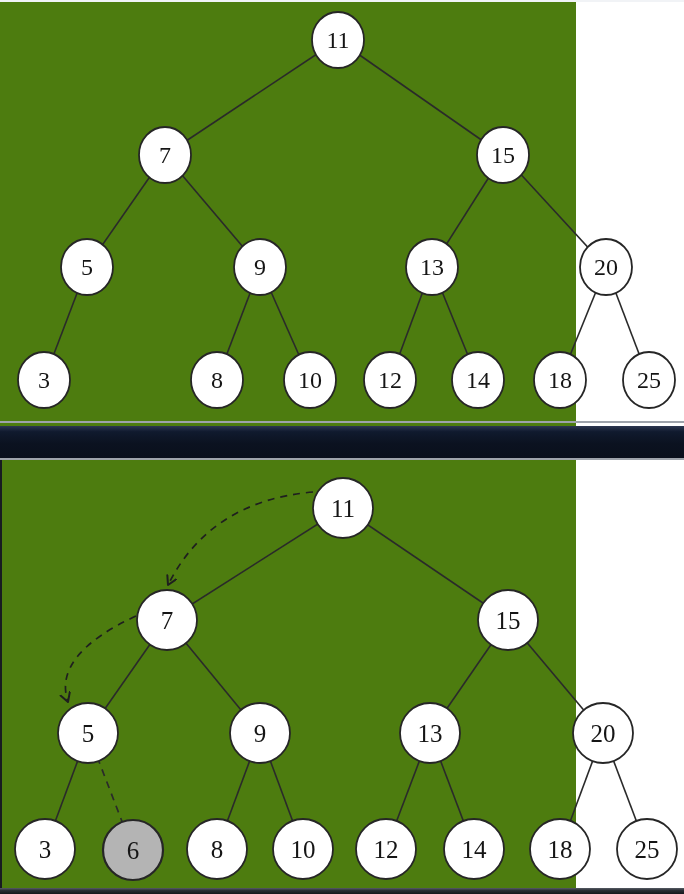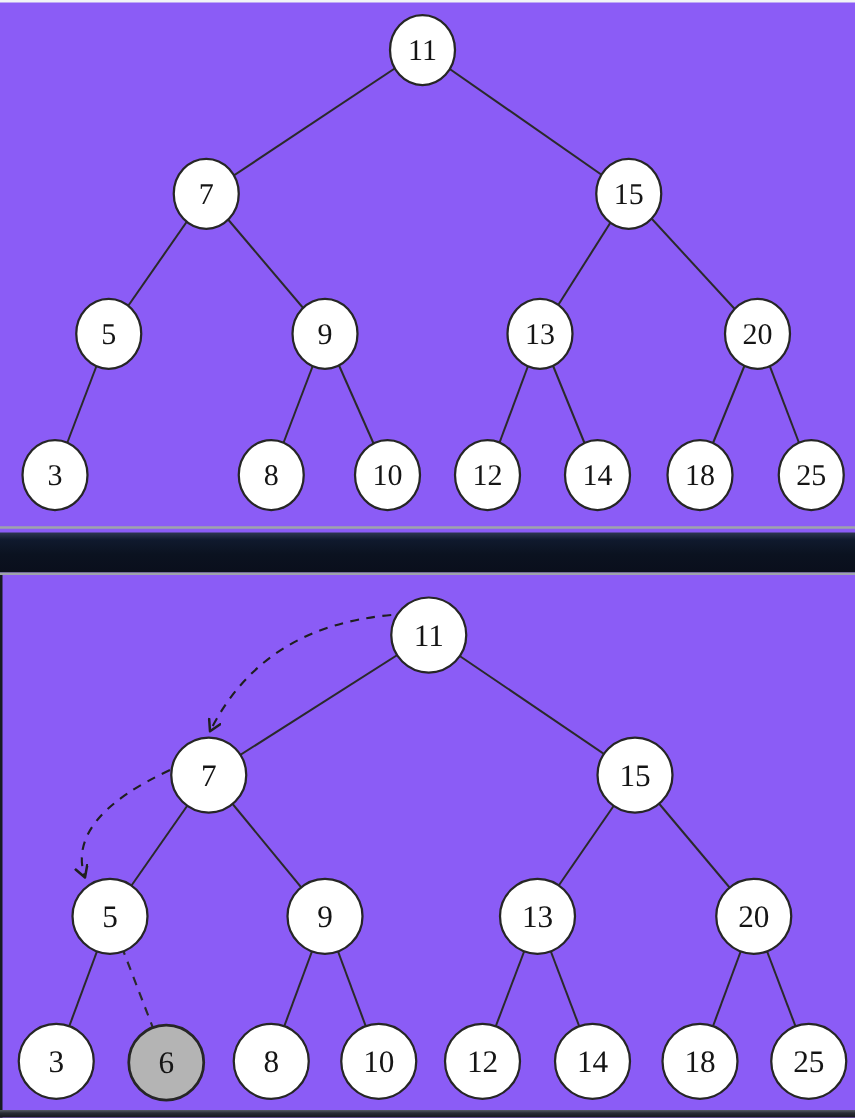--- a/index.html
+++ b/index.html
@@ -4,22 +4,22 @@
 <style>
   html, body { margin: 0; padding: 0; }
   body {
     width: 684px; height: 894px;
     background: #ffffff;
     font-family: "Liberation Serif", "DejaVu Serif", serif;
     overflow: hidden;
   }
   .stage {
     position: relative;
-    width: 684px; height: 894px;
-    background: #8b5cf6;
+    width: 576px; height: 894px;
+    background: #4d7c0f;
   }
   .top-edge-line {
     position: absolute; top: 0; left: 0;
     width: 684px; height: 2px;
     background: #f1f3f6;
   }
   svg.tree-panel { position: absolute; left: 0; display: block; }
   svg.tree-panel[data-panel="bst-before"] { top: 0; }
   svg.tree-panel[data-panel="bst-after"]  { top: 461px; }
 

